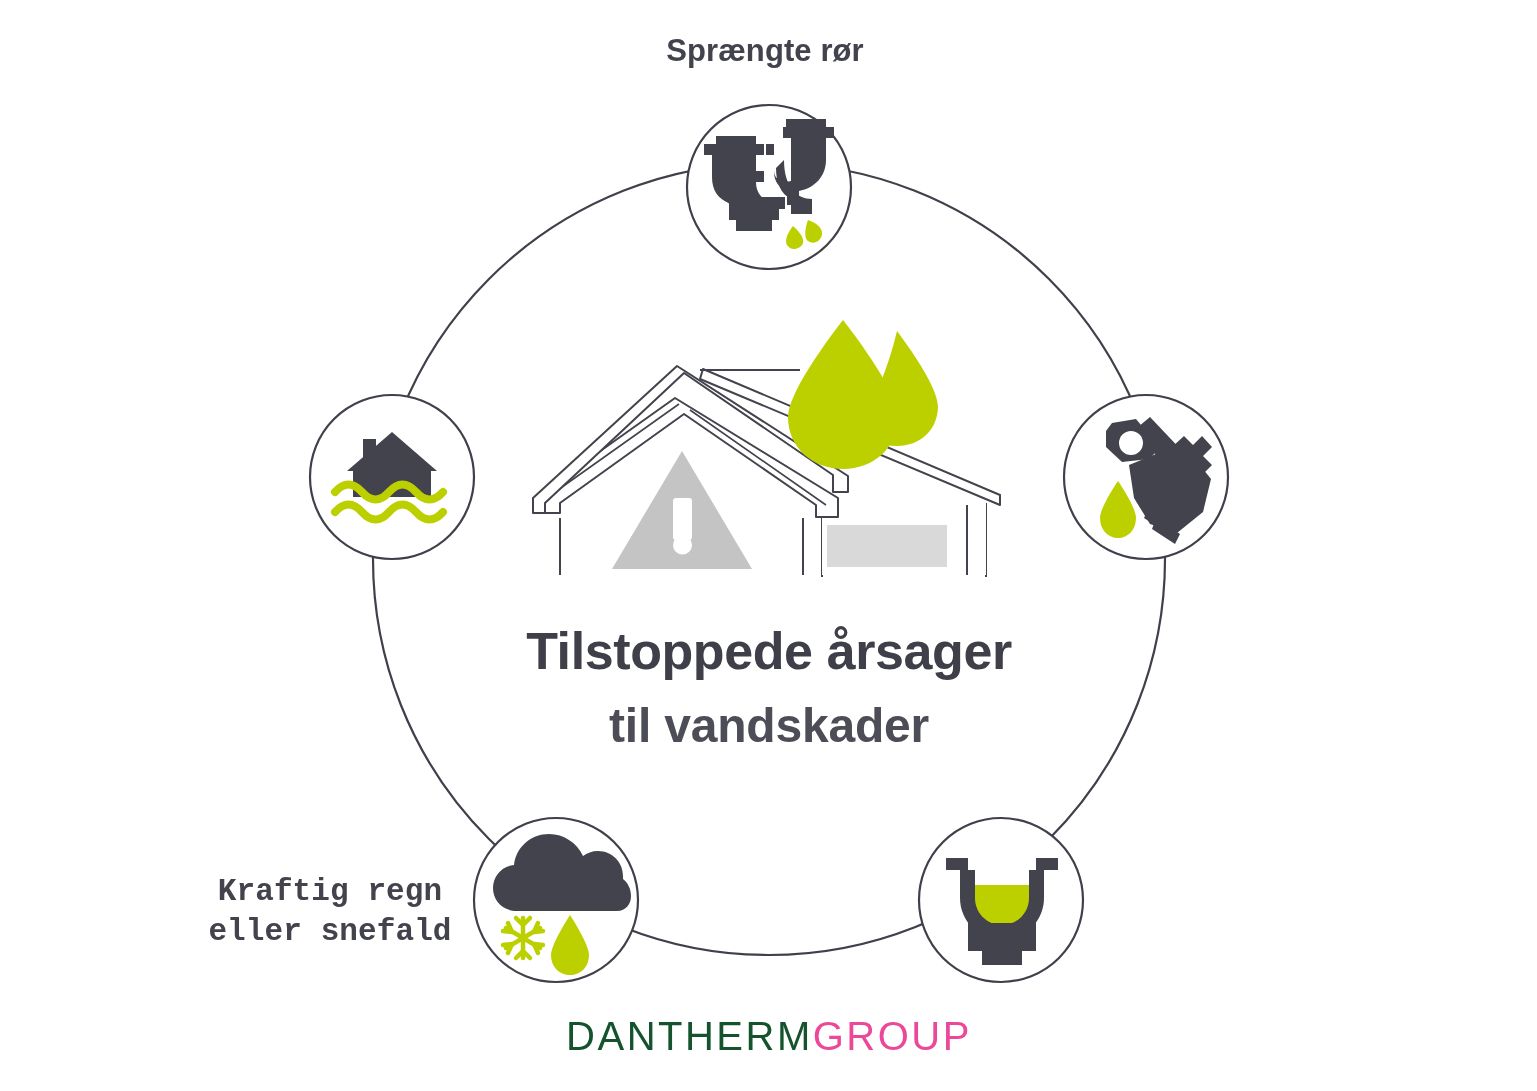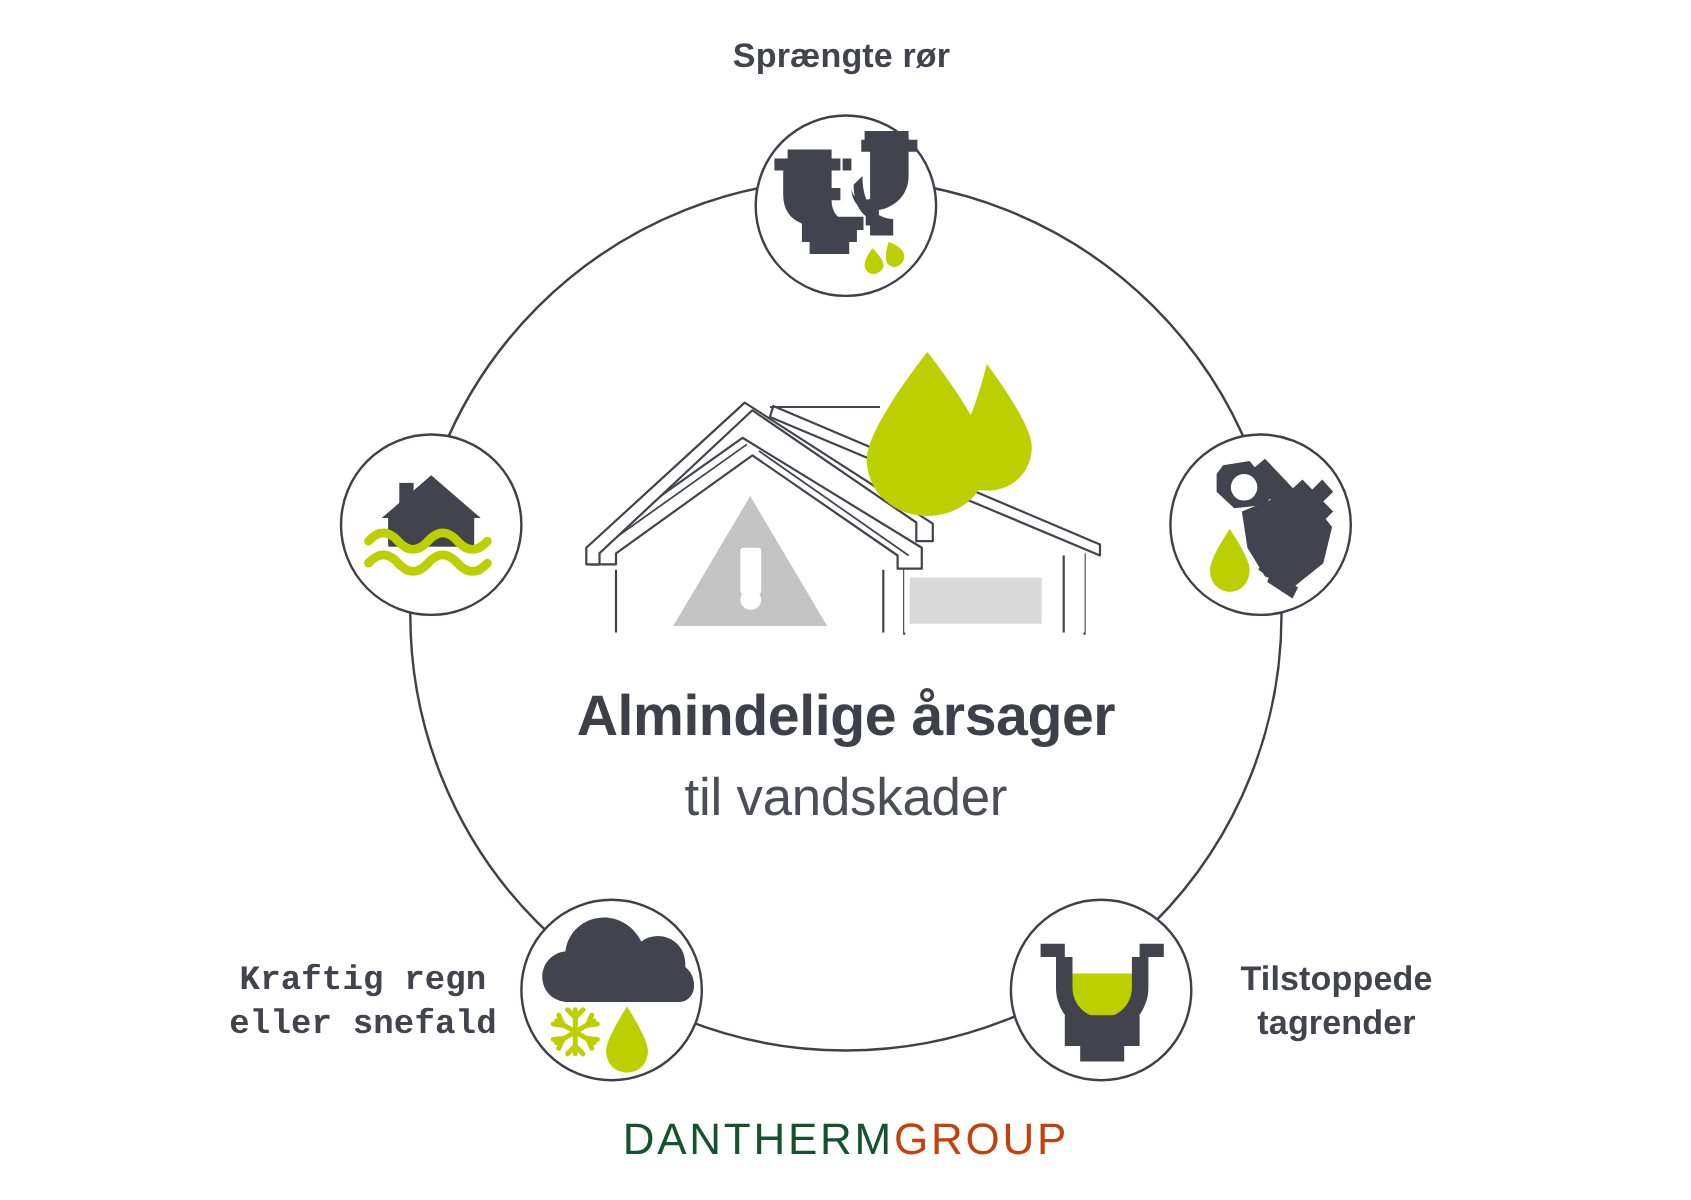--- a/index.html
+++ b/index.html
@@ -55,36 +55,36 @@
     line-height: 1.06;
   }
   .center-sub {
     position: absolute;
     left: 369px;
     top: 700px;
     width: 800px;
     text-align: center;
     color: #4C4D56;
     font-size: 48px;
-    font-weight: 400;
+    font-weight: 700;
     letter-spacing: -0.2px;
     line-height: 1.1;
   }
   .logo {
     position: absolute;
     left: 469px;
     top: 1014px;
     width: 600px;
     text-align: center;
     font-size: 40px;
     letter-spacing: 2.5px;
     font-weight: 400;
   }
   .logo .dark  { color: #14532d; text-align: center; }
-  .logo .light { color: #c2410c; margin-top: 39px; }
+  .logo .light { color: #ec4899; margin-top: 39px; }
 </style>
 </head>
 <body>
 
 <div id="stage">
 
   <svg id="diagram" viewBox="0 0 1537 1091" xmlns="http://www.w3.org/2000/svg">
 
     <circle cx="769" cy="559" r="396" fill="none" stroke="#3F404A" stroke-width="2.2"></circle>
 
@@ -232,24 +232,22 @@
 
   </svg>
 
   <div class="label lbl-top">Sprængte rør</div>
 
 
 
   <div class="label lbl-botleft">Kraftig regn
 eller snefald</div>
 
-  <div class="label lbl-botright">Tilstoppede
-tagrender</div>
-
-  <div class="center-title">Almindelige årsager</div>
+
+  <div class="center-title">Tilstoppede årsager</div>
 
   <div class="center-sub">til vandskader</div>
 
   <div class="logo">
     <span class="dark">DANTHERM</span><span class="light">GROUP</span>
   </div>
 
 </div>
 
 </body></html>

